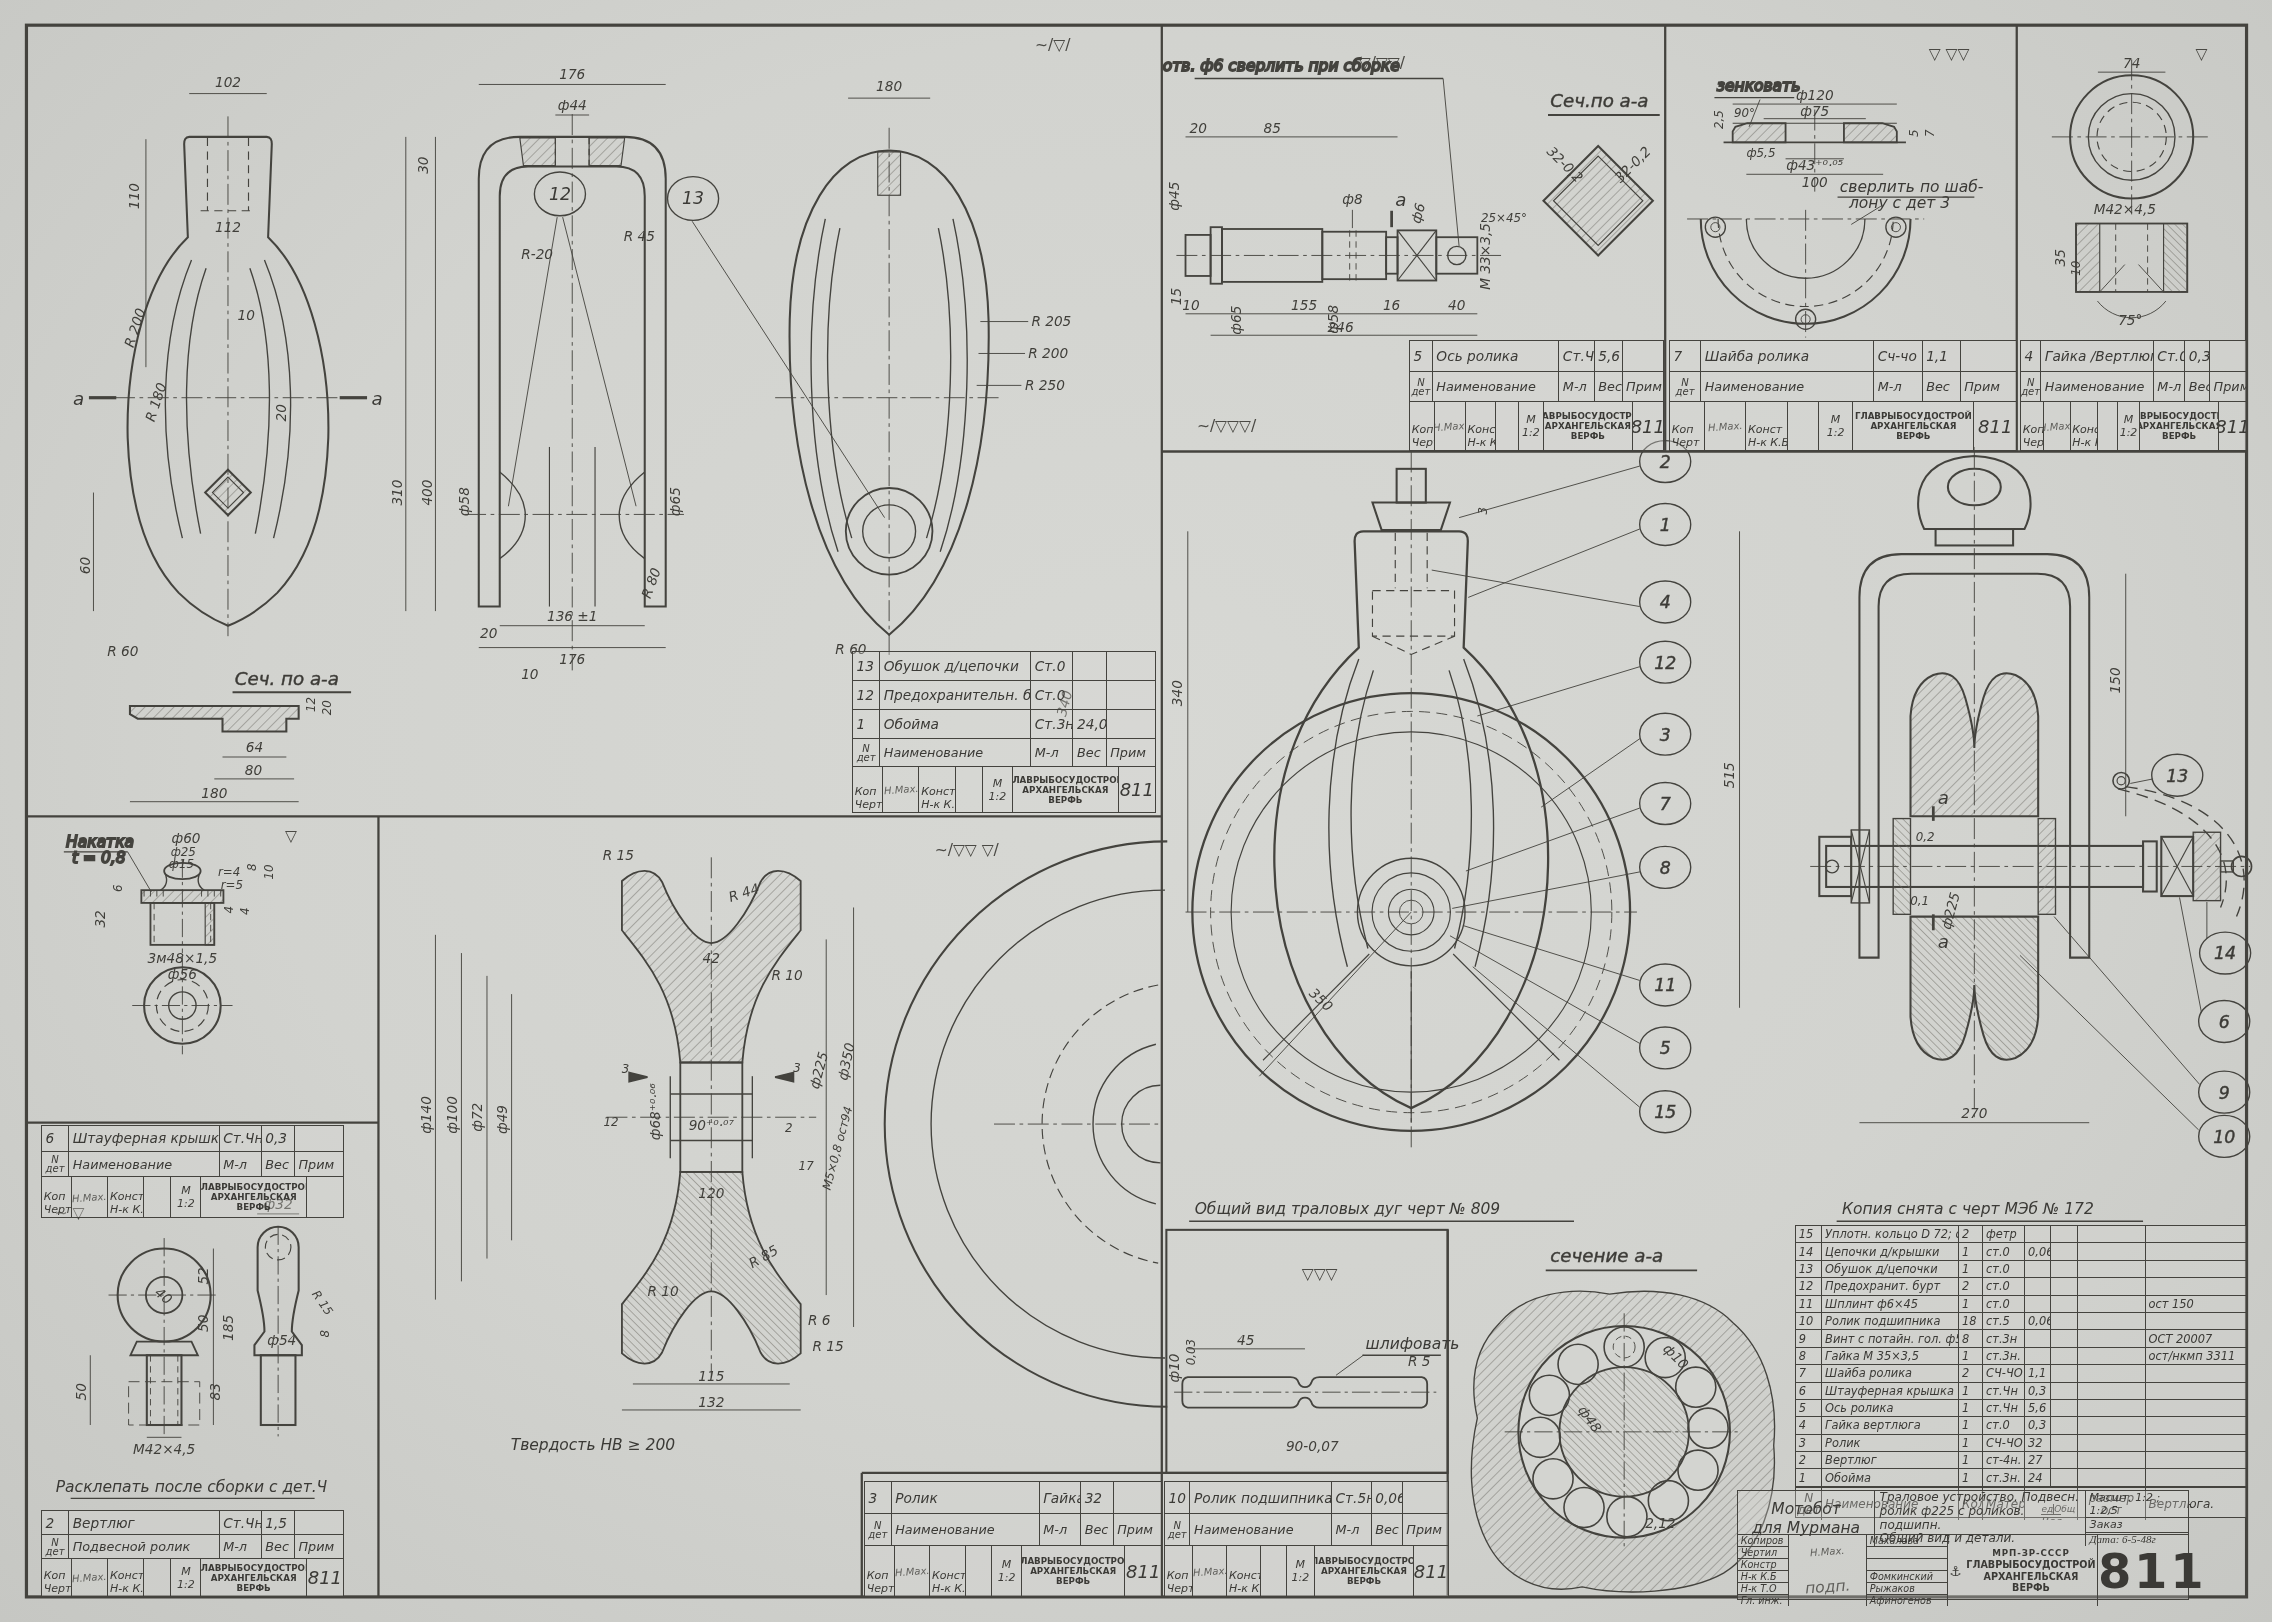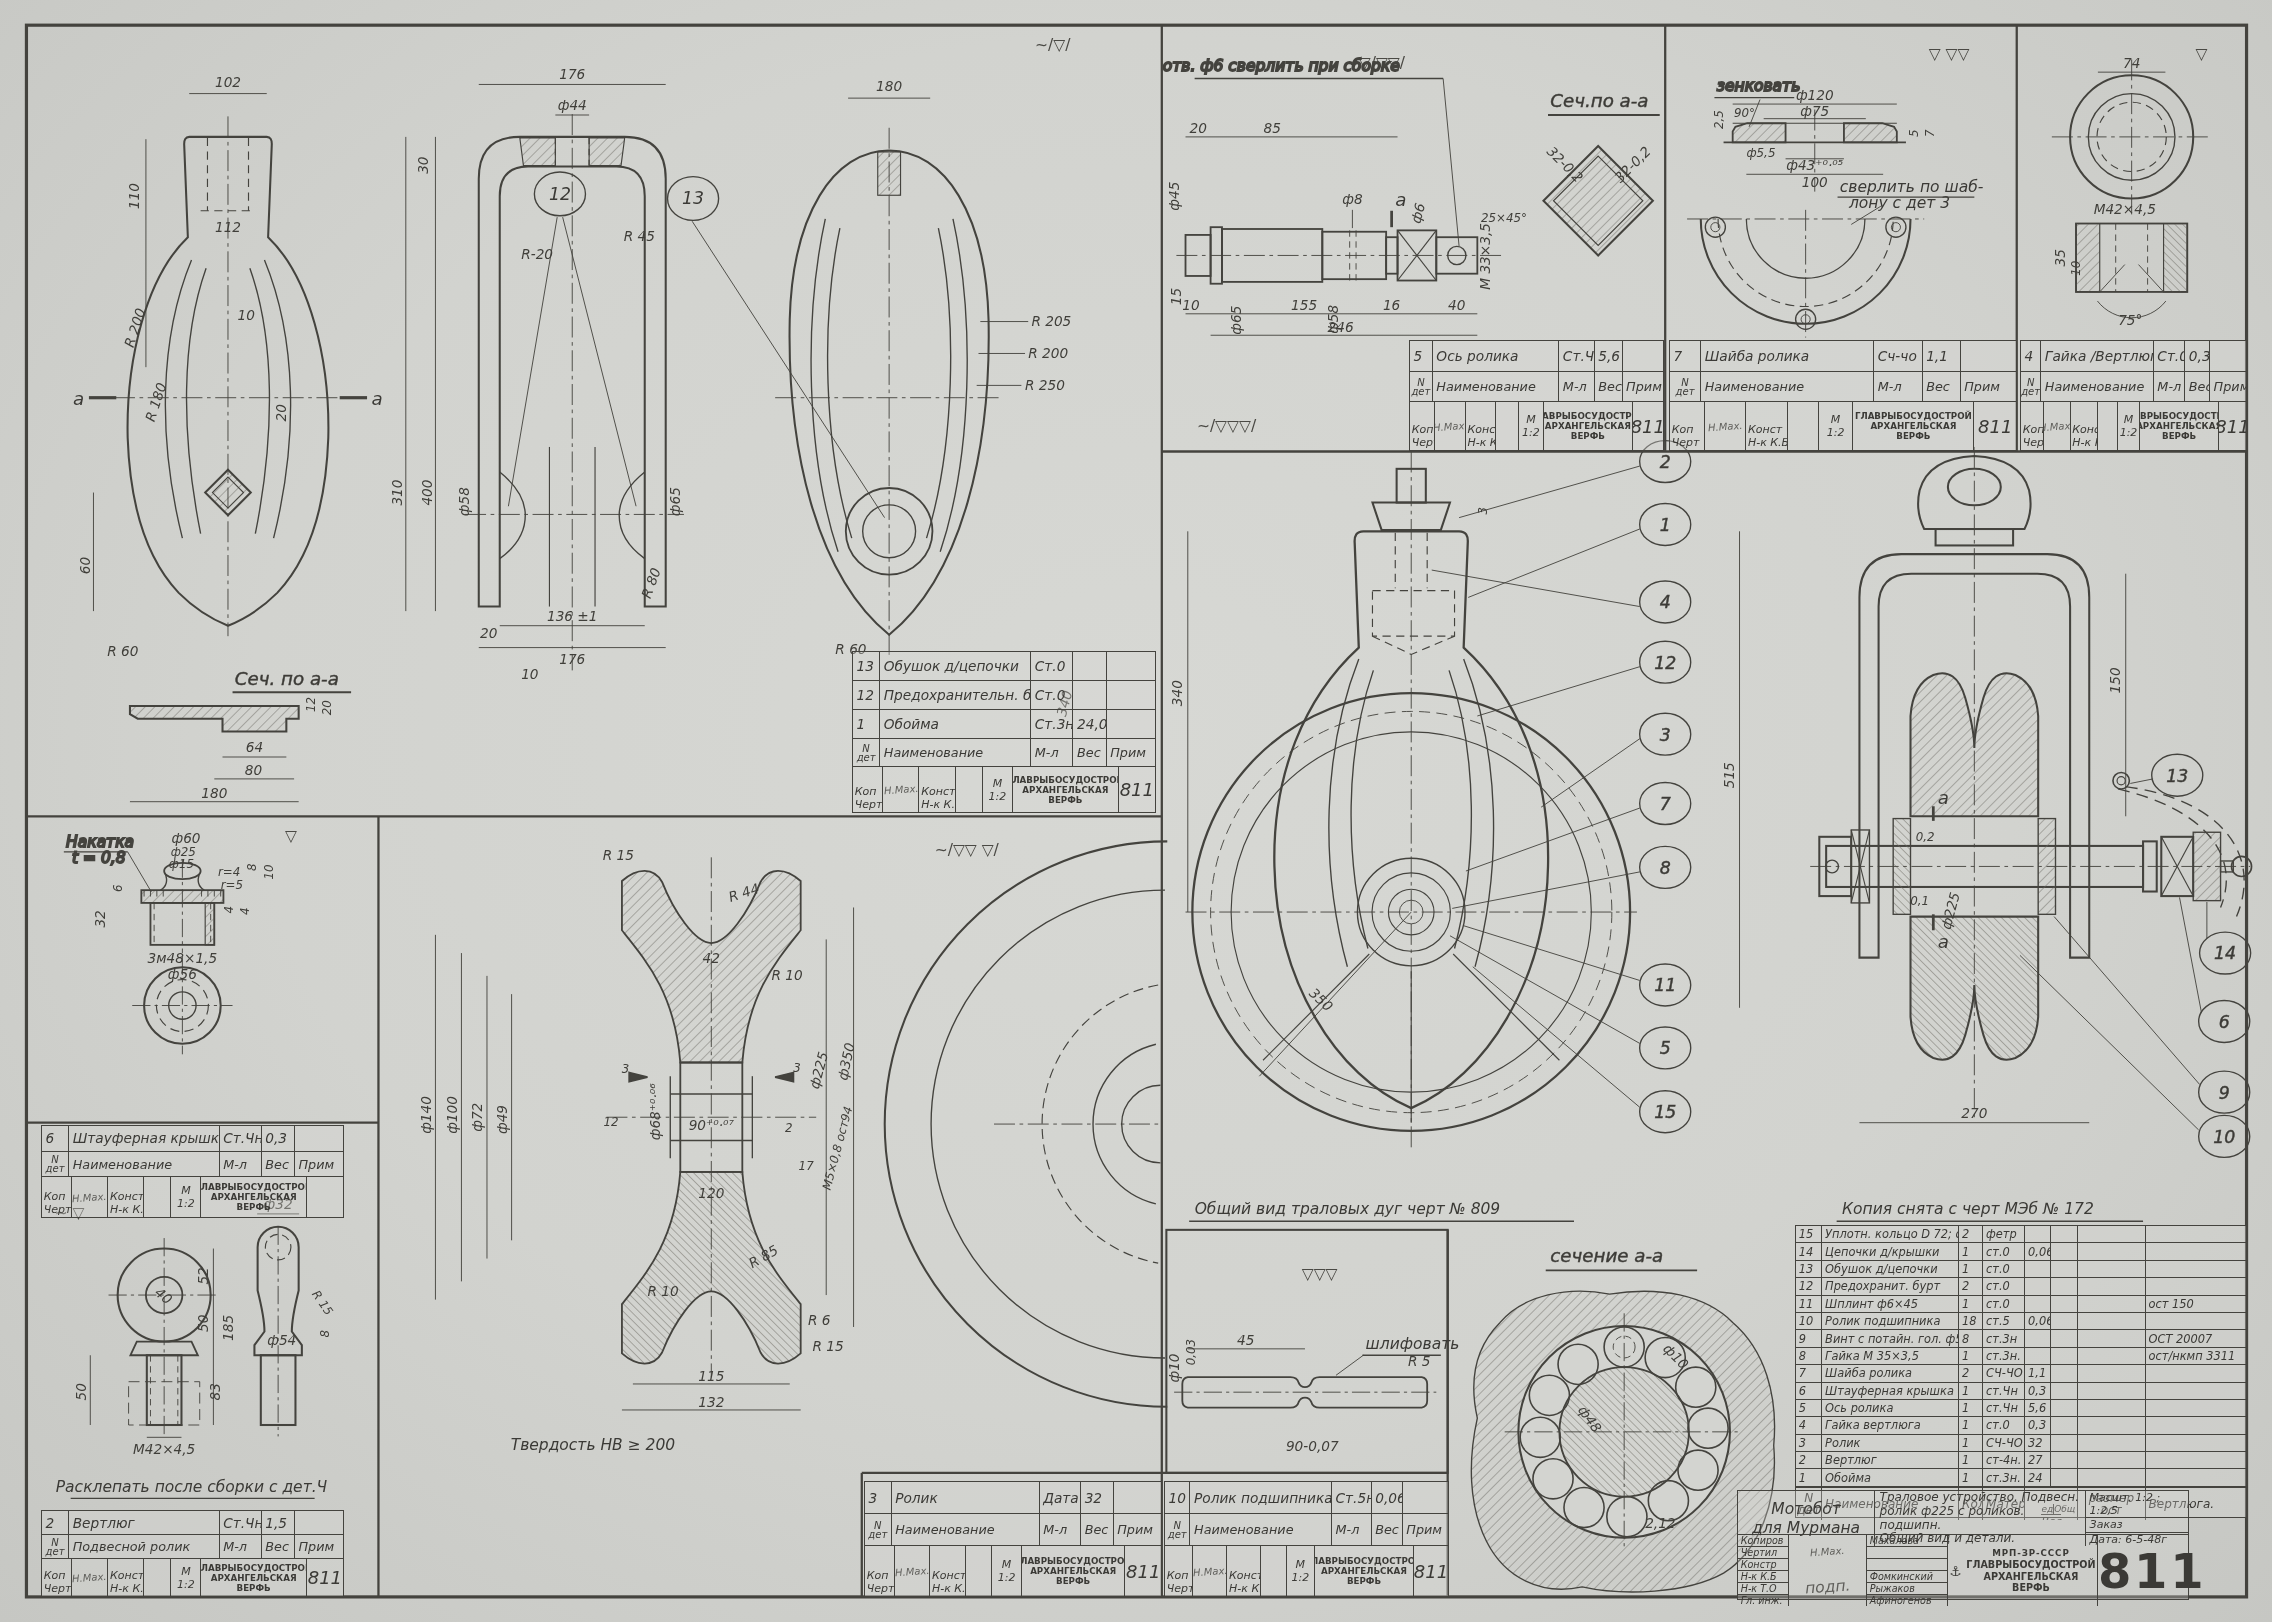--- a/index.html
+++ b/index.html
@@ -46,21 +46,21 @@
   
   .tblock{position:absolute;left:1737px;top:1490px;width:450px;height:108px;border:1.8px solid #44433e;
        font-style:italic;background:rgba(215,216,212,.3);display:flex;flex-direction:column;}
   .trow1{display:grid;grid-template-columns:137px 211px 1fr;height:43px;border-bottom:1.6px solid #44433e;}
   .trow1>div{border-right:1.4px solid #44433e;}
   .trow1>div:last-child{border-right:none;}
   .tobj{display:flex;flex-direction:column;justify-content:center;align-items:center;font-size:15.5px;line-height:1.2;}
   .ttl{display:flex;flex-direction:column;justify-content:center;padding-left:4.6px;font-size:12px;line-height:1.15;}
   .tmeta{display:flex;flex-direction:column;}
   .tmeta>div{flex:1;border-bottom:0.9px solid #44433e;font-size:11px;display:flex;align-items:center;padding-left:3.6px;}
-  .tmeta>div:last-child{border-bottom:none;}
+  .tmeta>div:last-child{border-bottom:none;font-family:Liberation Serif, serif;}
   .trow2{display:grid;grid-template-columns:51px 78px 81px 150px 1fr;flex:1;}
   .trow2>div{border-right:1.4px solid #44433e;}
   .trow2>div:last-child{border-right:none;}
   .roles,.names{display:flex;flex-direction:column;}
   .roles>div,.names>div{flex:1;border-bottom:0.9px solid #44433e;font-size:9.6px;display:flex;align-items:center;padding-left:2.7px;white-space:nowrap;overflow:hidden;}
   .roles>div:last-child,.names>div:last-child{border-bottom:none;}
   .sigcol{display:flex;flex-direction:column;justify-content:space-around;align-items:center;overflow:hidden;}
   .orgcell{display:flex;align-items:center;justify-content:center;gap:4.6px;padding:1.8px;}
   .anchor{font-size:13.7px;font-style:normal;}
   .orgtxt{text-align:center;font-style:normal;font-weight:bold;font-size:9.6px;line-height:1.25;}
@@ -825,21 +825,21 @@
           <span>ВЕРФЬ</span>
         </div>
         <div>811</div>
       </div>
 </div>
 
 <div class="mtb" style="left:864px;top:1481px;width:296px;height:114px">
   <div class="row">
         <div>3</div>
         <div>Ролик</div>
-        <div>Дата</div>
+        <div>Гайка</div>
         <div>32</div>
         <div></div>
       </div>
   <div class="row hdr">
         <div class="ndet">
           <span>N</span>
           <span>дет</span>
         </div>
         <div>Наименование</div>
         <div>М-л</div>

